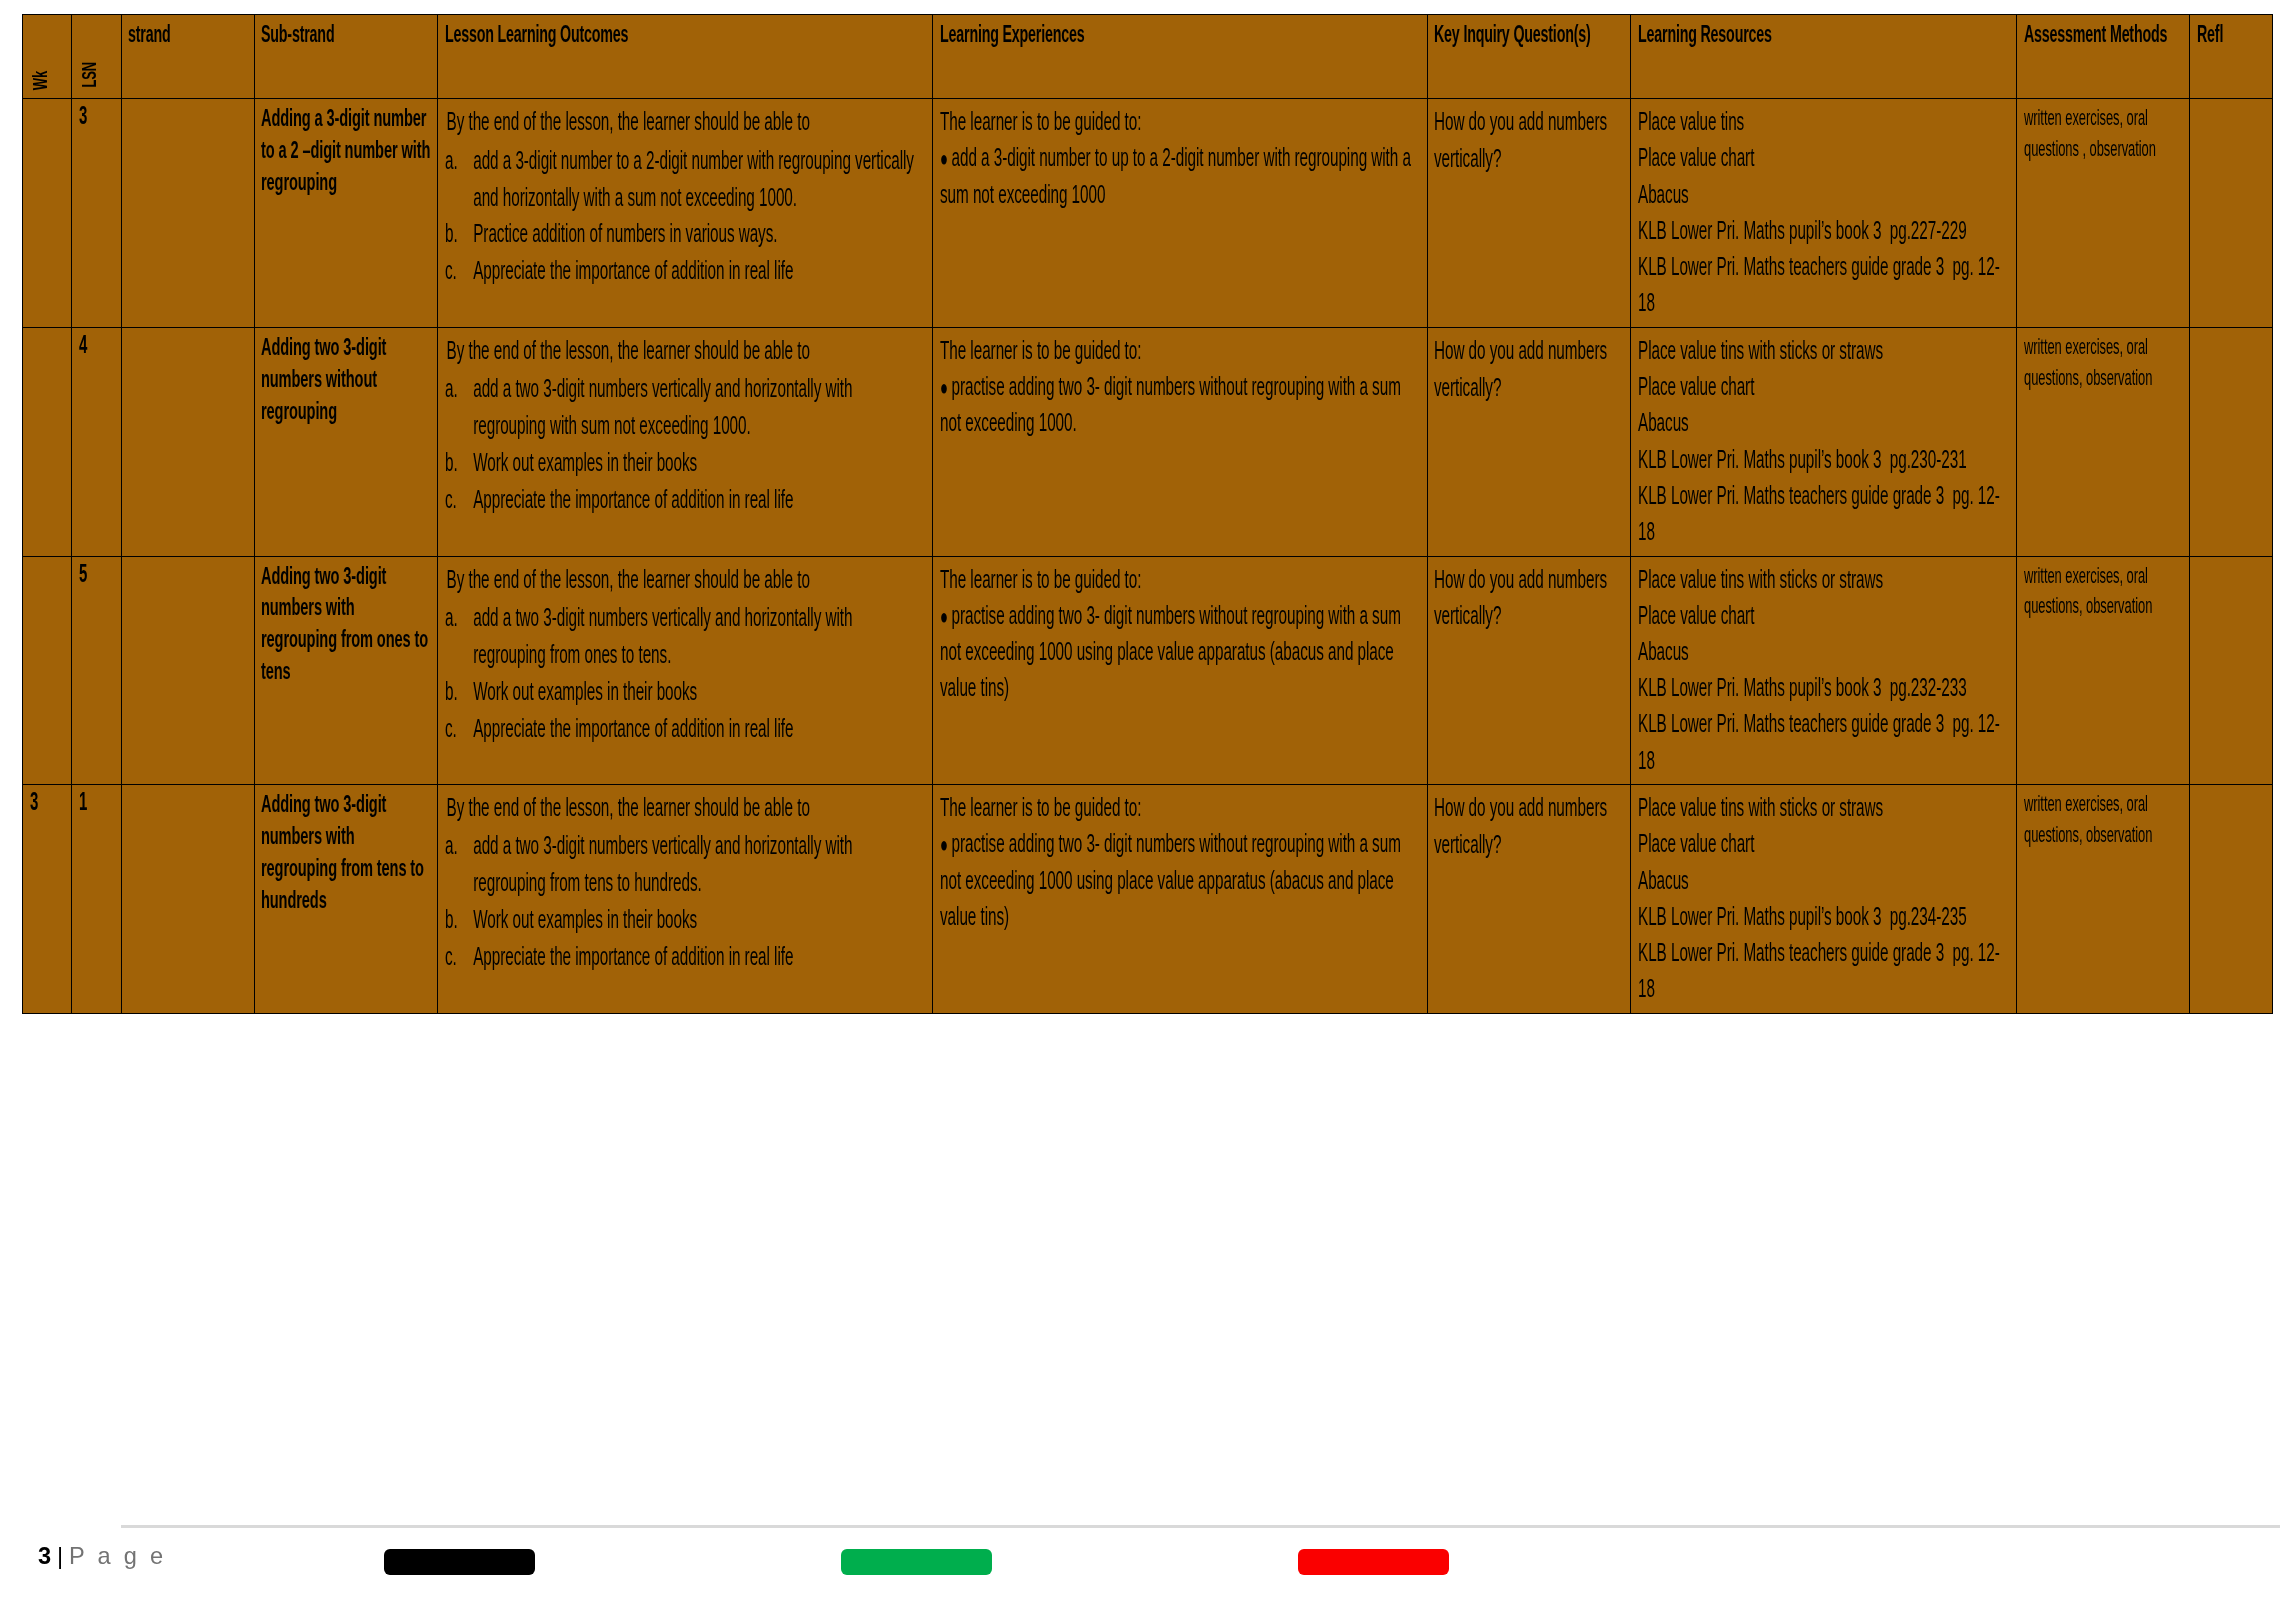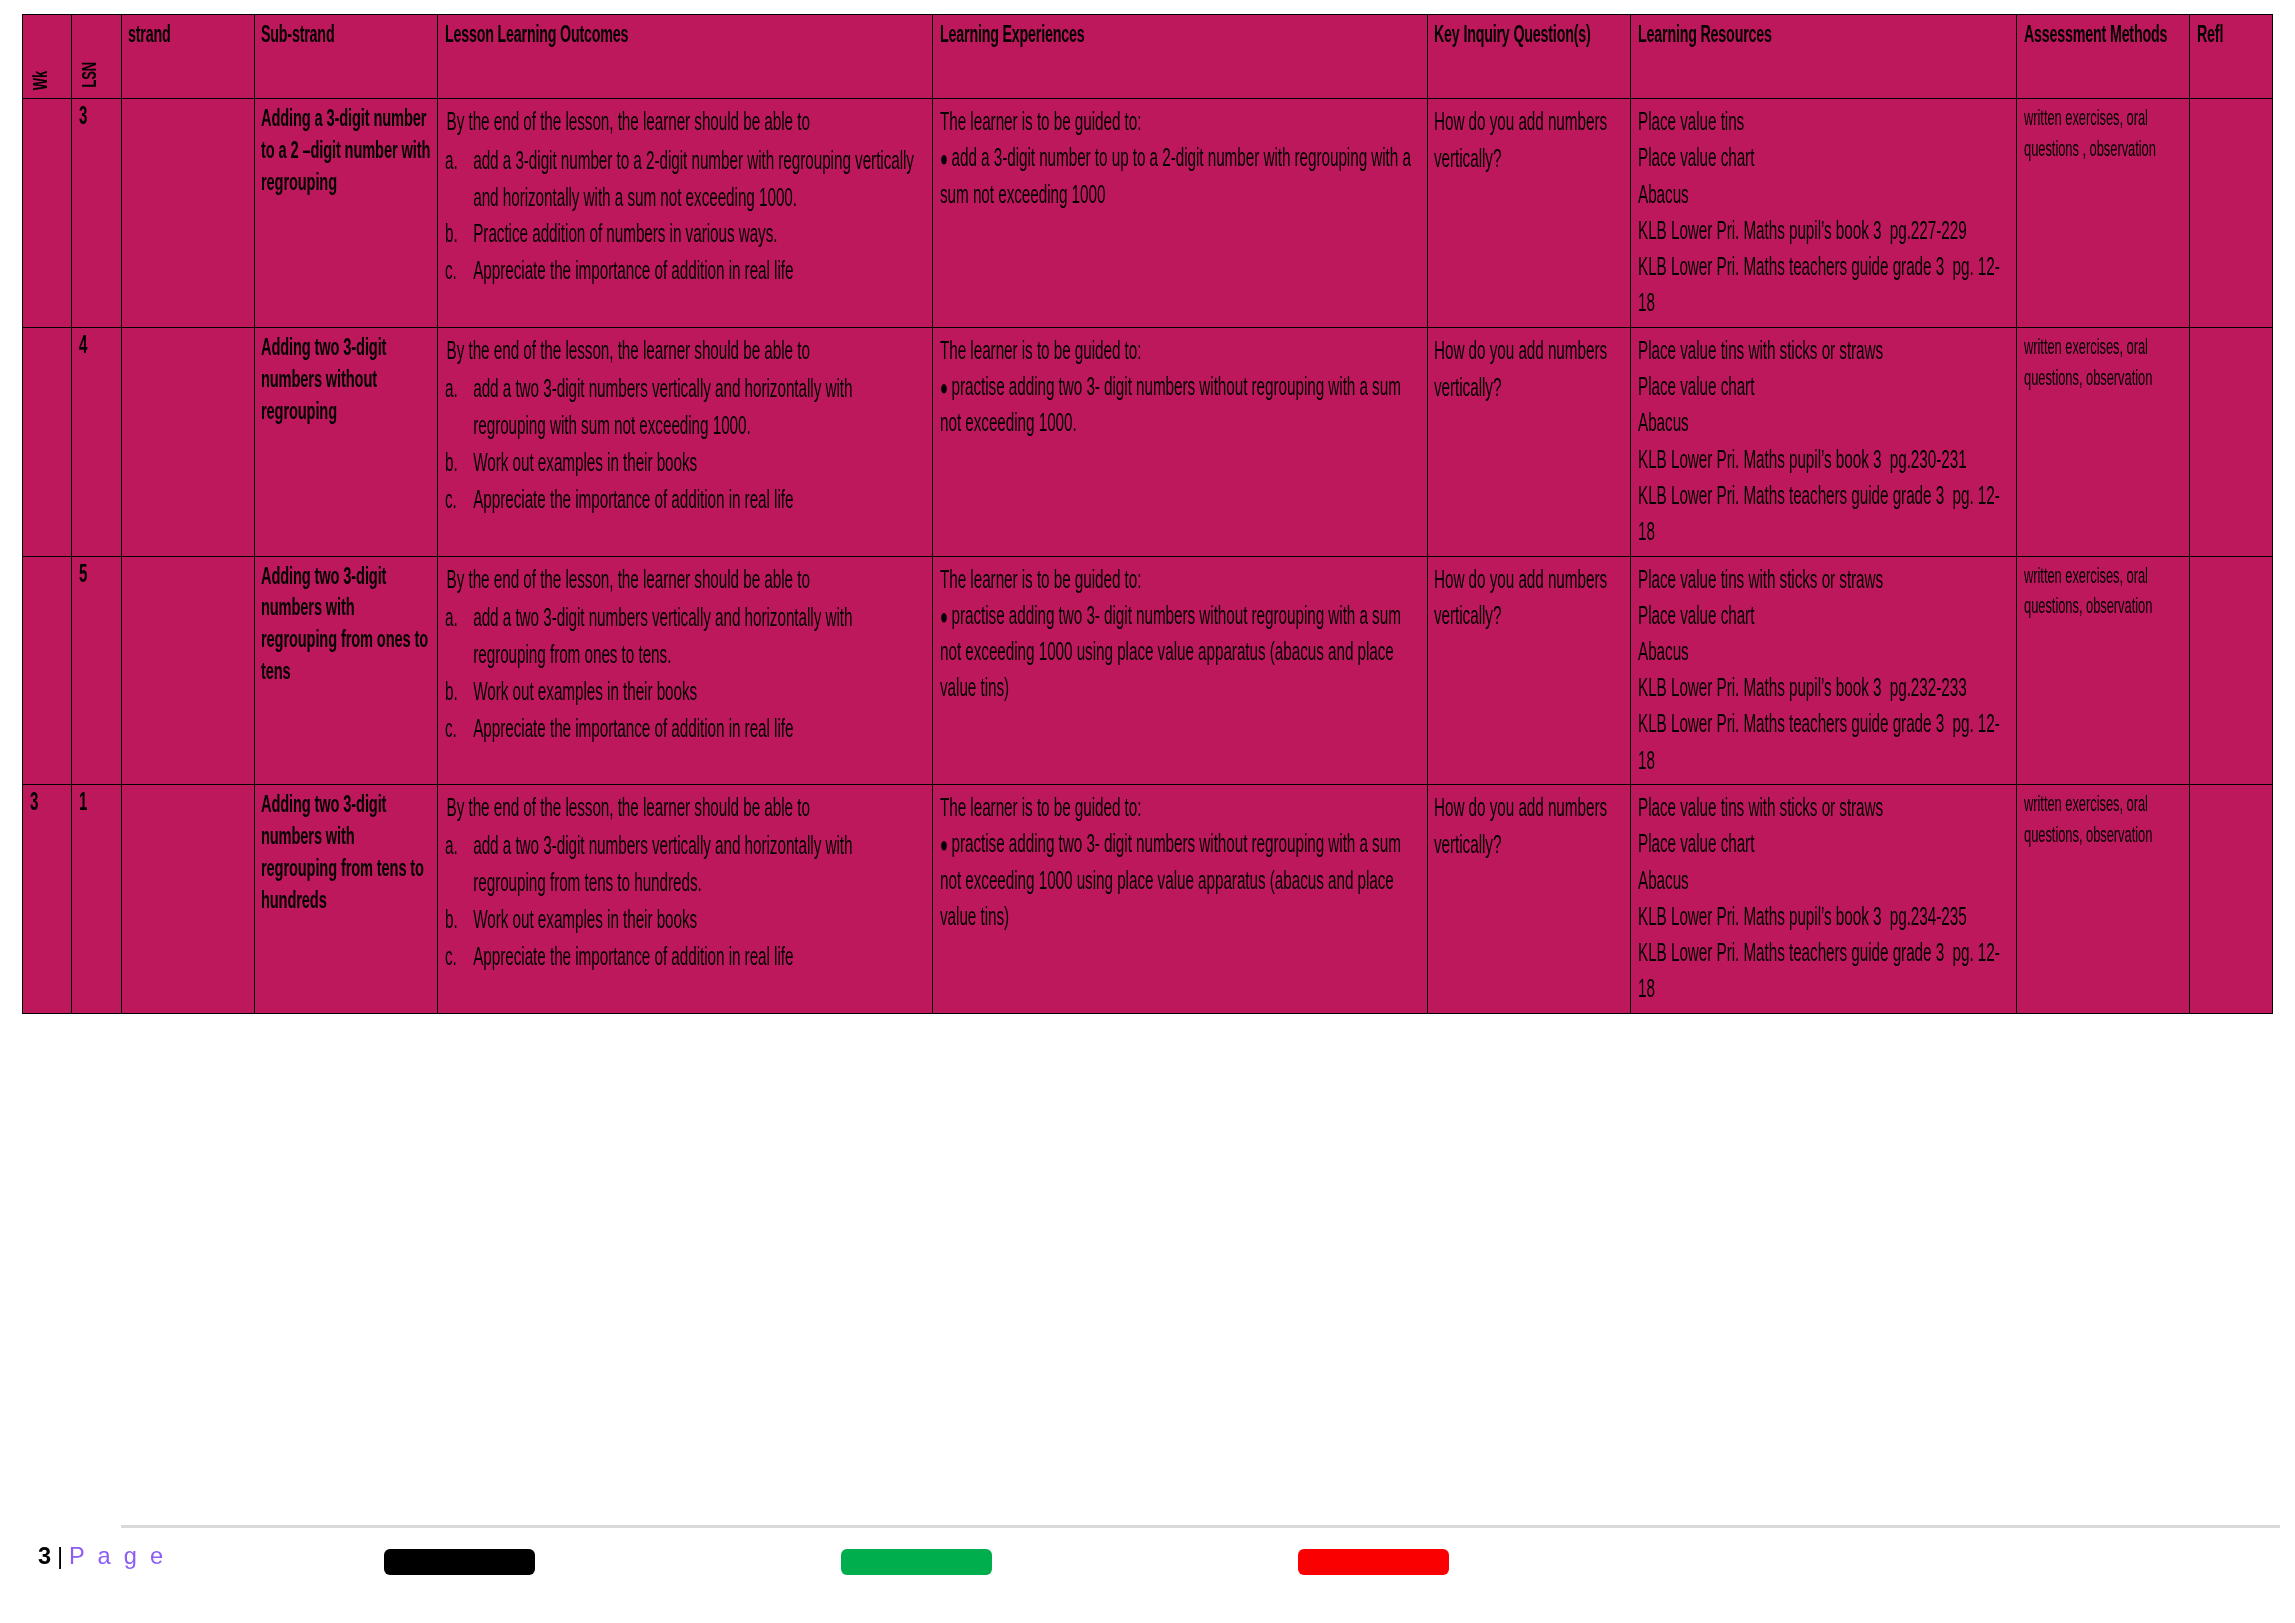--- a/index.html
+++ b/index.html
@@ -26,21 +26,21 @@
   table.scheme {
     border-collapse: collapse;
     table-layout: fixed;
     width: 2251px;
     margin: 0;
   }
   table.scheme td, table.scheme th {
     border: 1.3px solid #000;
     vertical-align: top;
     padding: 3.9px 5.2px 6.5px 6.5px;
-    background: #be185d;
+    background: #a16207;
     box-sizing: border-box;
   }
 
   
   col.c-wk    { width: 47px; }
   col.c-lsn   { width: 47px; }
   col.c-strand{ width: 127px; }
   col.c-sub   { width: 175px; }
   col.c-llo   { width: 472px; }
   col.c-lex   { width: 472px; }
@@ -182,21 +182,21 @@
   }
   .pagelabel .pg-sep {
     font-weight: 400;
     font-size: 23.6px;
     color: #000;
     margin: 0 5.9px;
   }
   .pagelabel .pg-word {
     font-weight: 400;
     font-size: 23.6px;
-    color: #8b5cf6;
+    color: #737373;
     letter-spacing: 3.3px;
   }
   .bar {
     position: absolute;
     height: 26px;
     border-radius: 5.9px;
     top: 23.6px;
   }
   .bar.black { left: 384px; width: 151px; background: #000000; }
   .bar.green { left: 841px; width: 151px; background: #00ae4d; }

